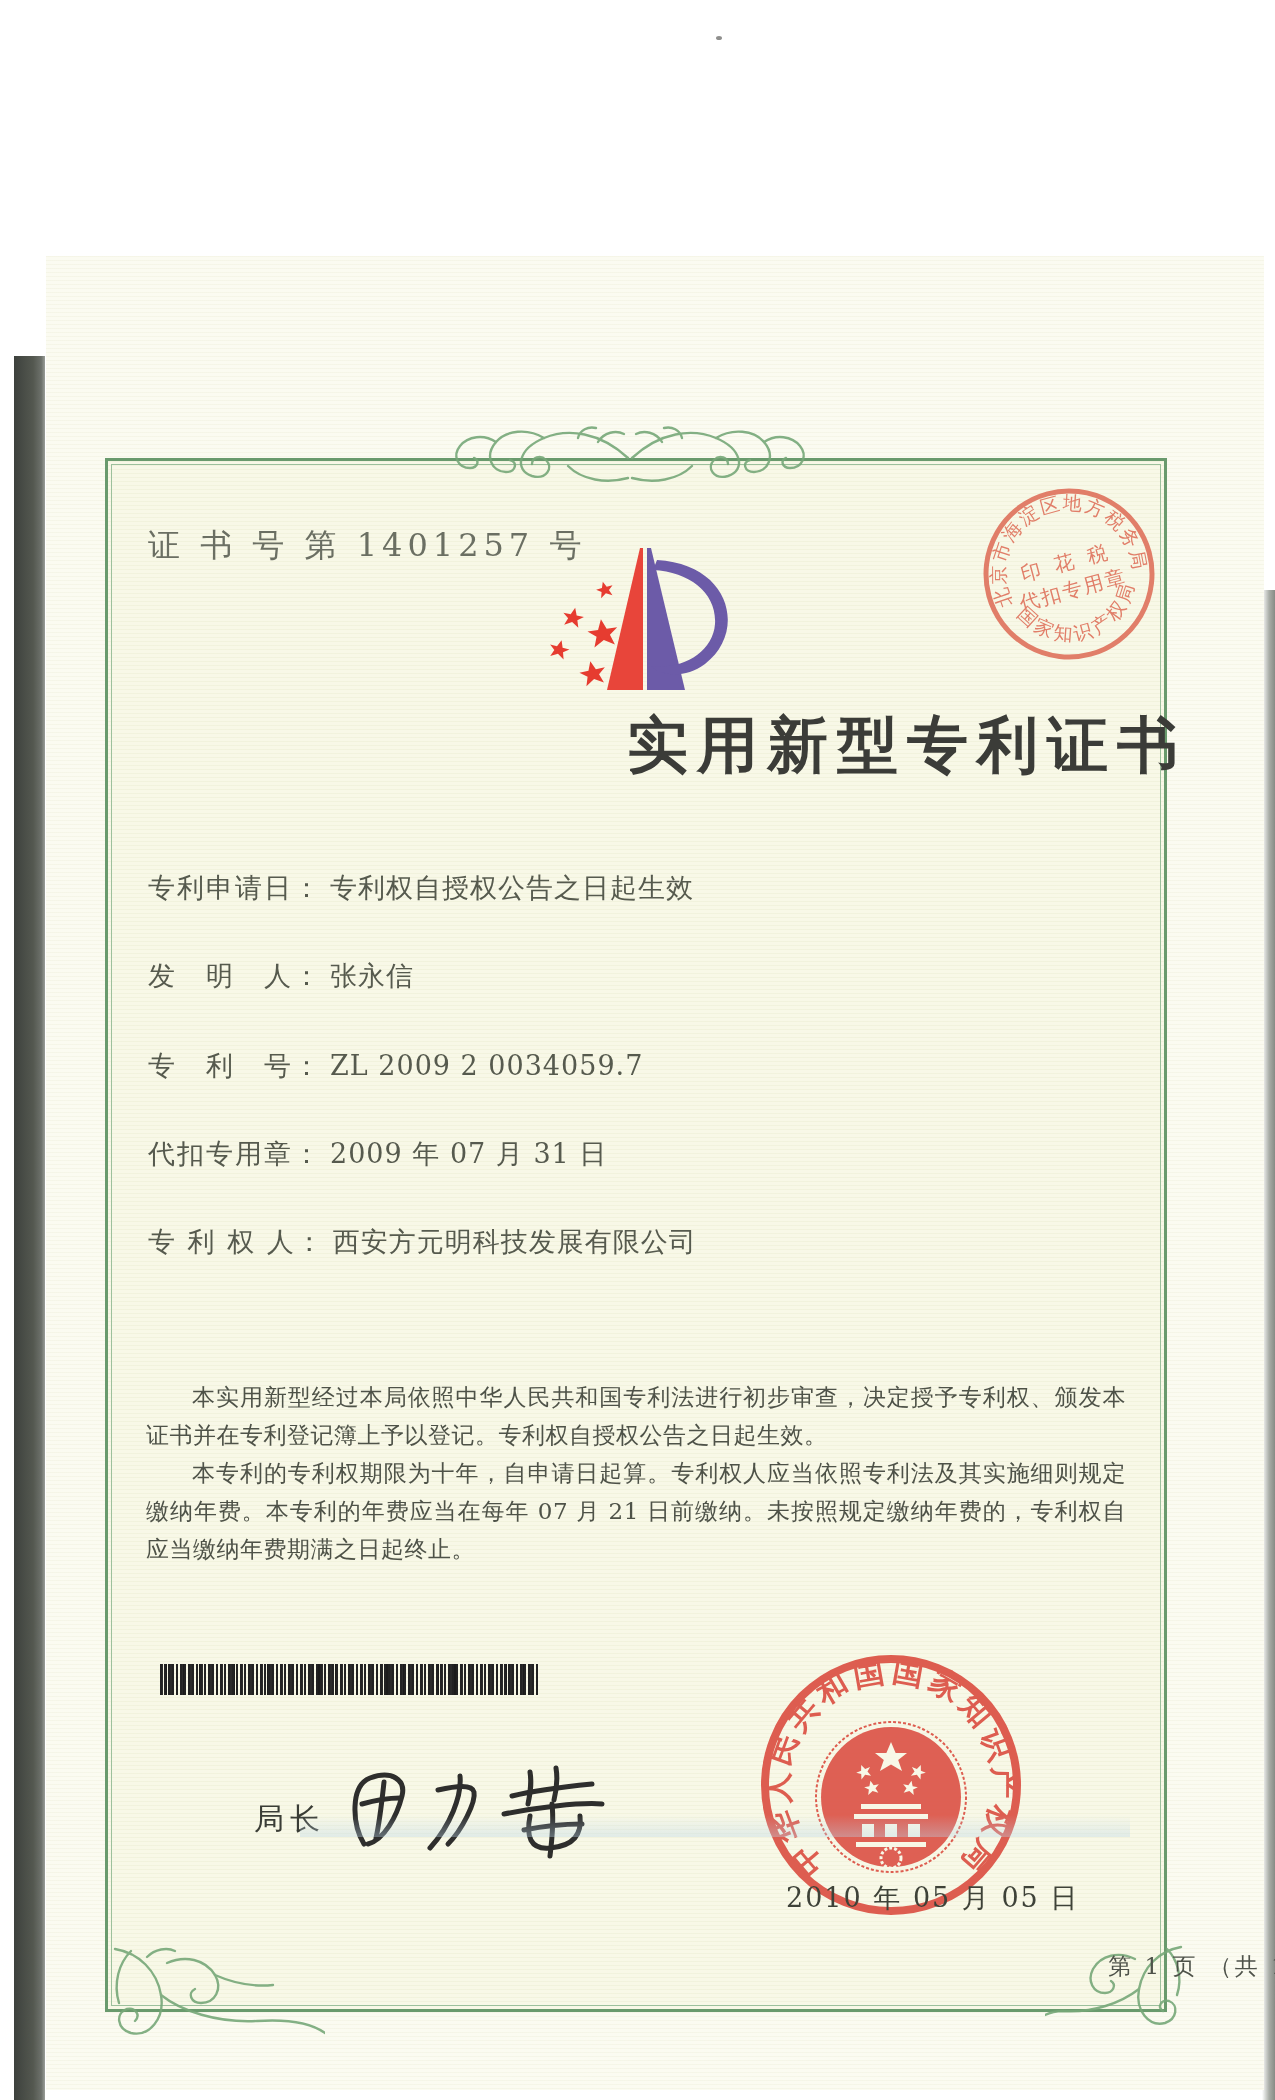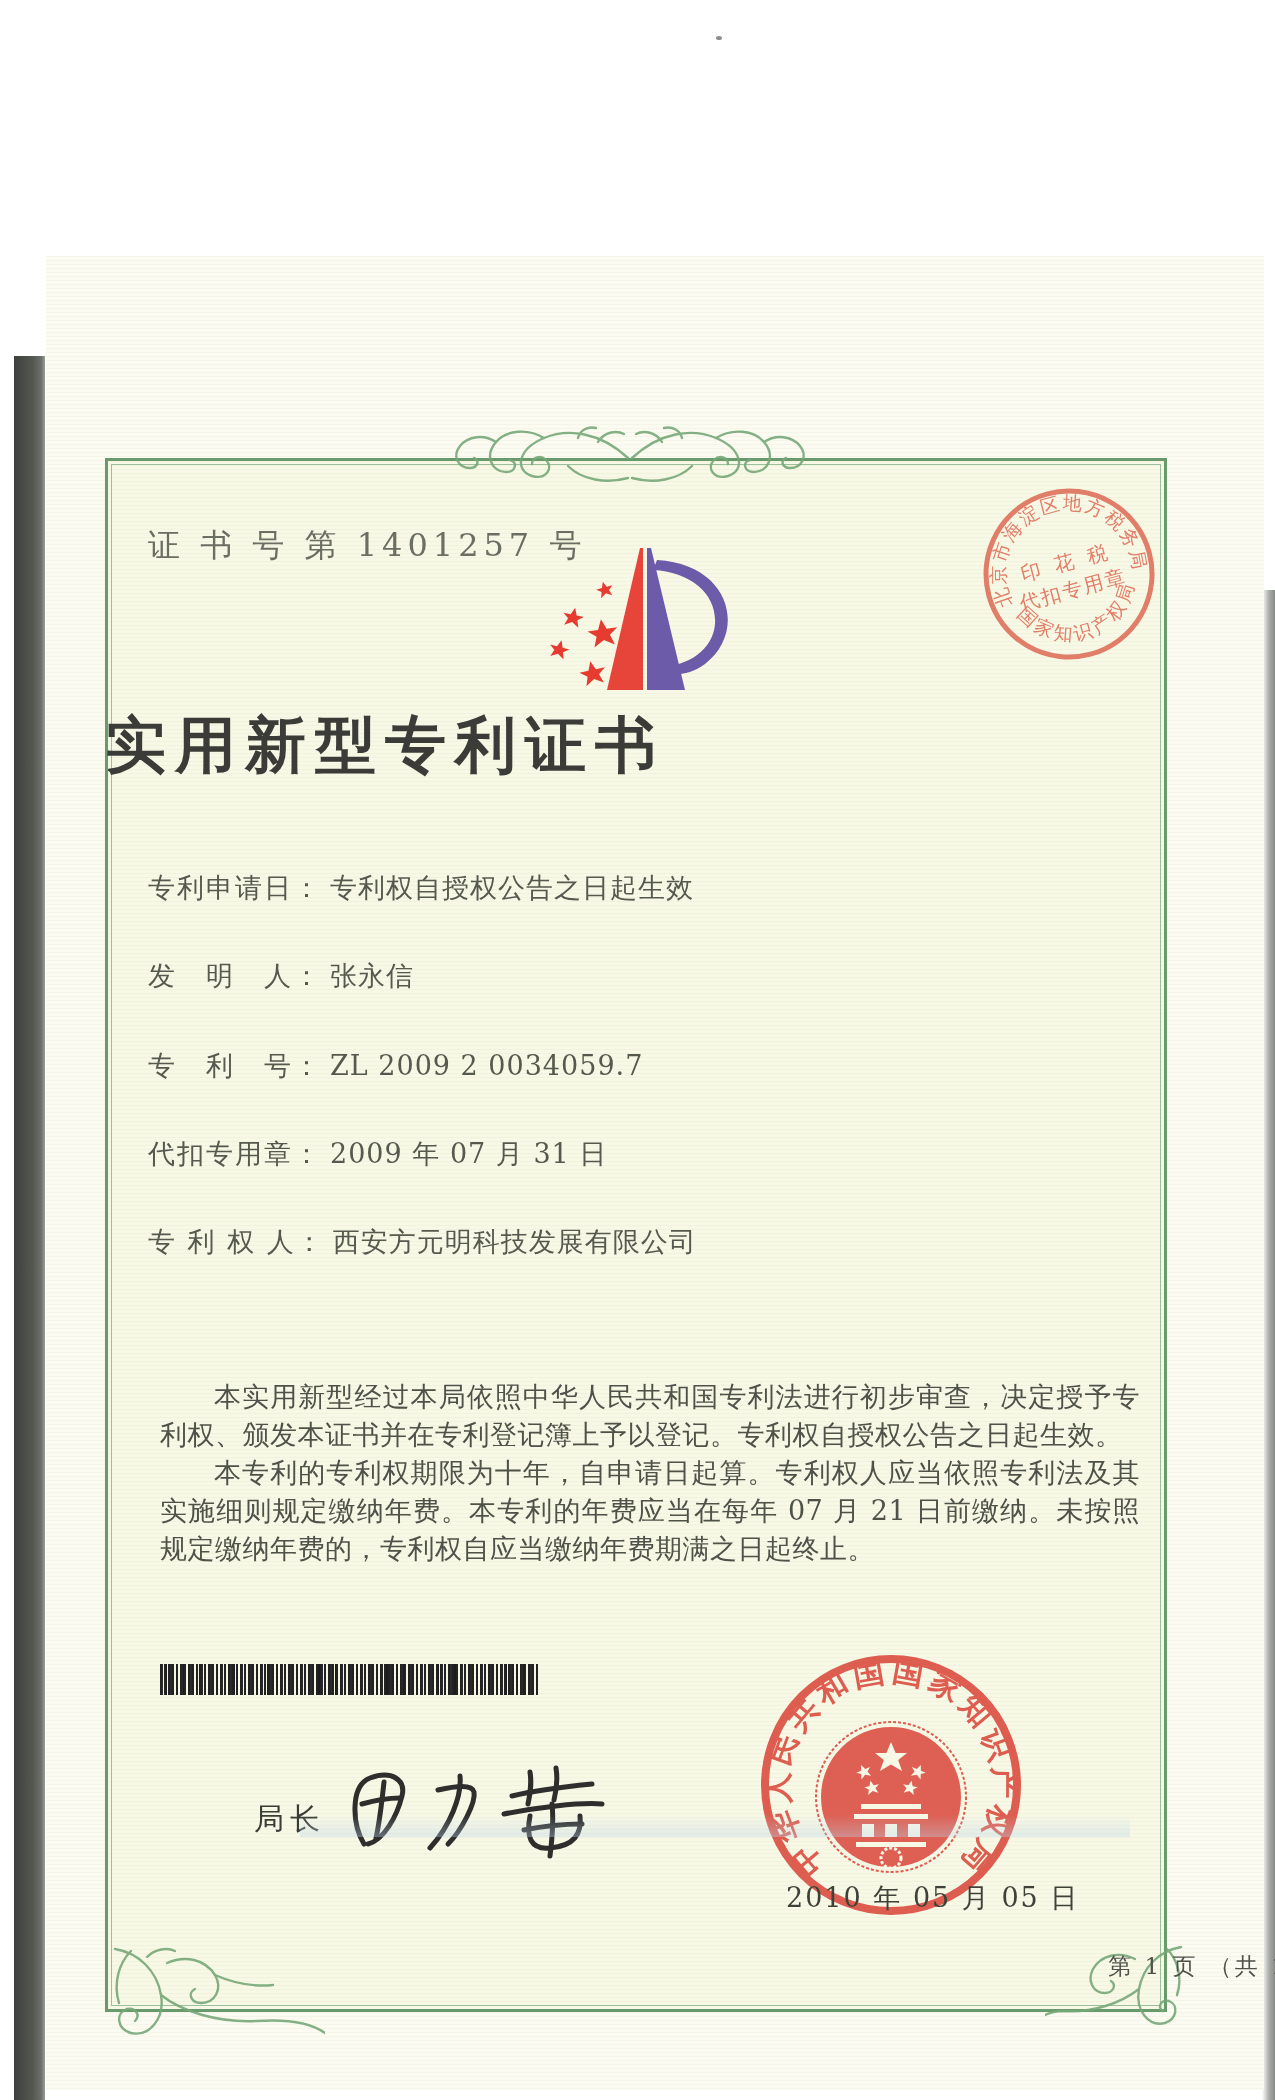--- a/index.html
+++ b/index.html
@@ -30,27 +30,27 @@
 
   .ornament{position:absolute;stroke:#77a879;fill:none;stroke-width:2.4;
     stroke-linecap:round;opacity:.9;}
   .orn-top{left:404px;top:164px;}
   .orn-bl{left:49px;top:1687px;}
   .orn-br{left:999px;top:1685px;}
 
   
   .cert-no{position:absolute;left:102px;top:268px;font-size:32px;letter-spacing:5px;color:#6b6f63;}
   .logo{position:absolute;left:499px;top:284px;}
-  .title{position:absolute;left:59px;top:449px;width:1062px;text-align:left;
-    font-size:61px;font-weight:600;letter-spacing:9px;color:#3b3c38;}
+  .title{position:absolute;left:59px;top:449px;width:1062px;text-align:right;
+    font-size:61px;font-weight:600;letter-spacing:9px;color:#3b3c38;padding-left:20px;}
   .field{position:absolute;left:102px;font-size:27px;color:#565a4e;white-space:nowrap;}
   .field .lbl{letter-spacing:2px;}
   .field .val{margin-left:8px;letter-spacing:1px;}
   .f0{top:614px}.f1{top:702px}.f2{top:792px}.f3{top:880px}.f4{top:968px}.f5{top:1056px}
-  .body-text{position:absolute;left:114px;top:1122px;width:980px;font-size:27px;
+  .body-text{position:absolute;left:100px;top:1122px;width:980px;font-size:23px;
     line-height:38px;color:#4e5248;text-align:justify;letter-spacing:.5px;}
   .body-text p{margin:0;text-indent:2em;}
   .barcode{position:absolute;left:114px;top:1408px;width:378px;height:31px;
     background-image:
       repeating-linear-gradient(90deg,#222 0 2px,rgba(0,0,0,0) 2px 4px),
       repeating-linear-gradient(90deg,#2a2a2a 0 3px,rgba(0,0,0,0) 3px 10px),
       repeating-linear-gradient(90deg,rgba(0,0,0,0) 0 5px,#1c1c1c 5px 7px,rgba(0,0,0,0) 7px 17px);}
   .director{position:absolute;left:208px;top:1543px;font-size:30px;letter-spacing:6px;color:#3a3d36;}
   .signature{position:absolute;left:288px;top:1496px;}
   .seal-main{position:absolute;left:712px;top:1396px;opacity:.93;}

